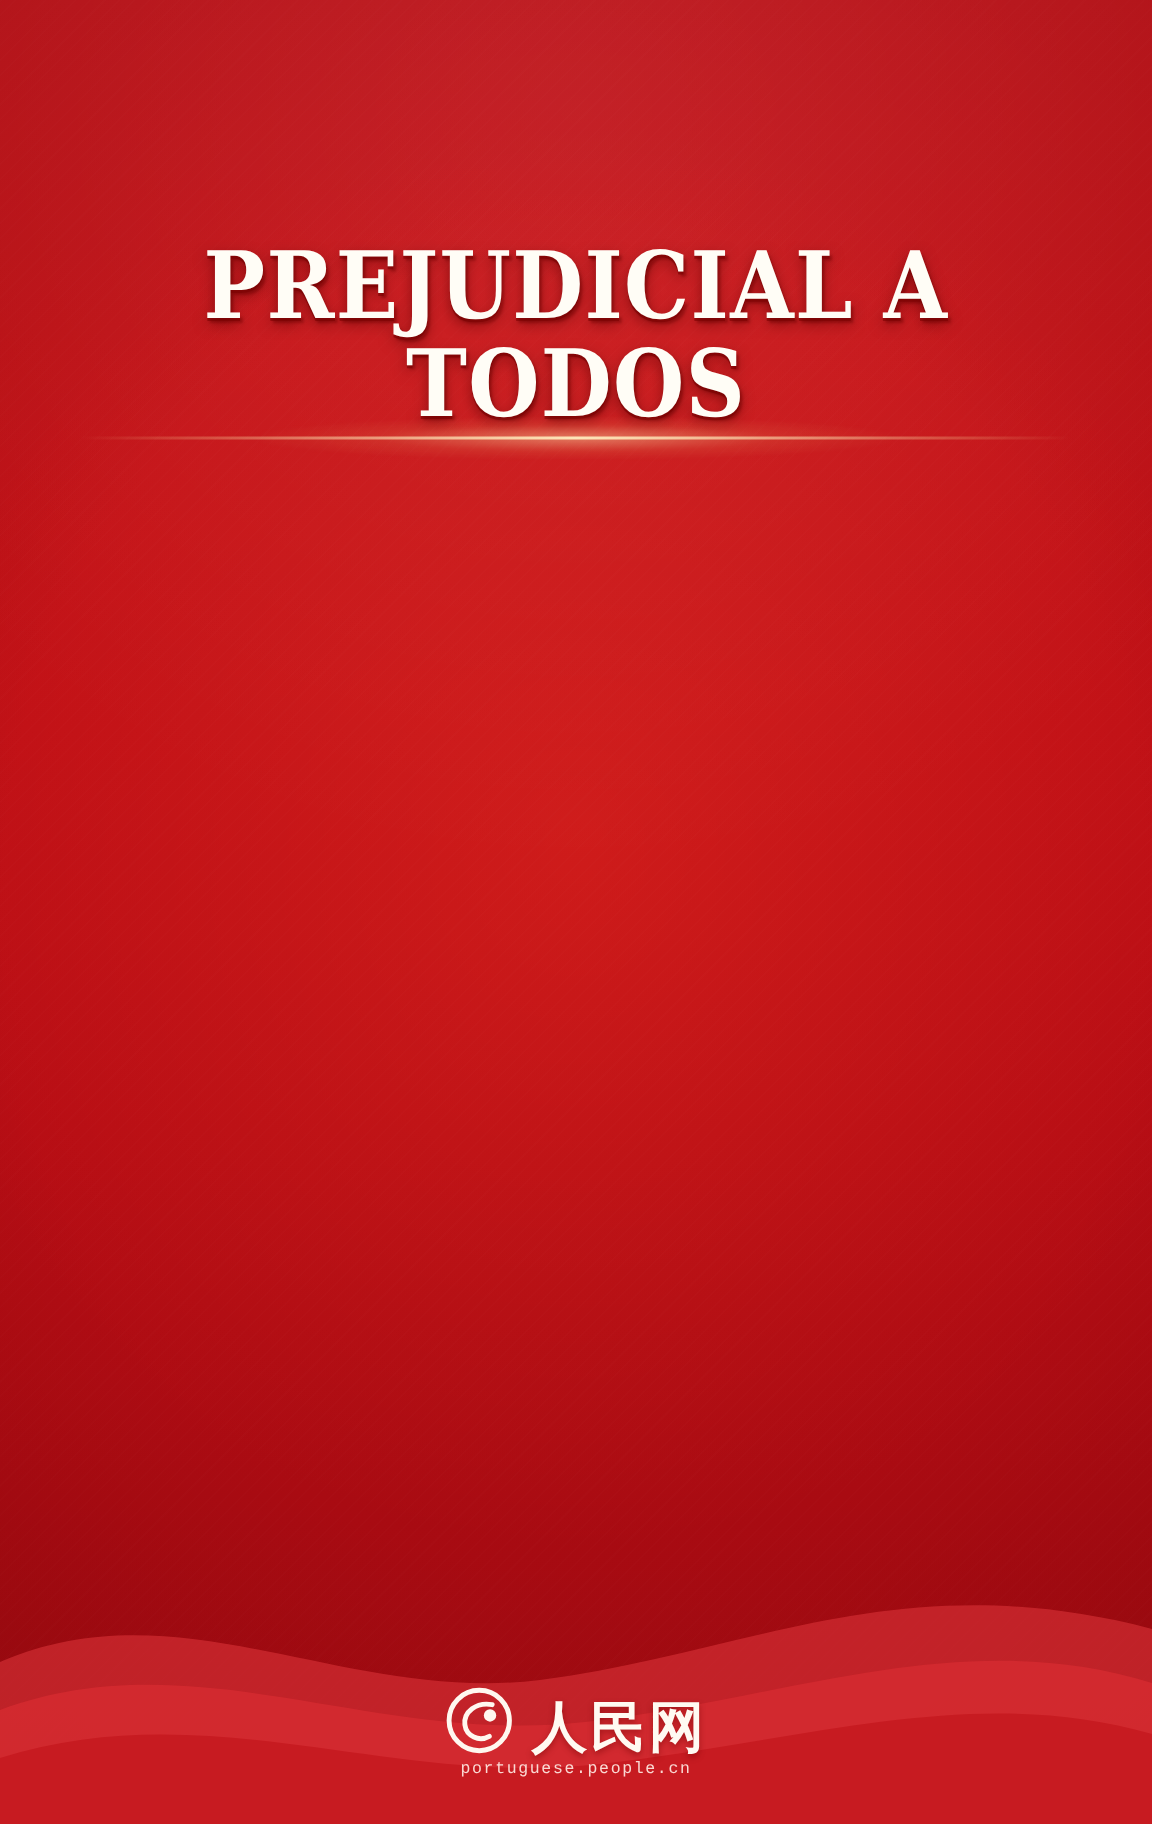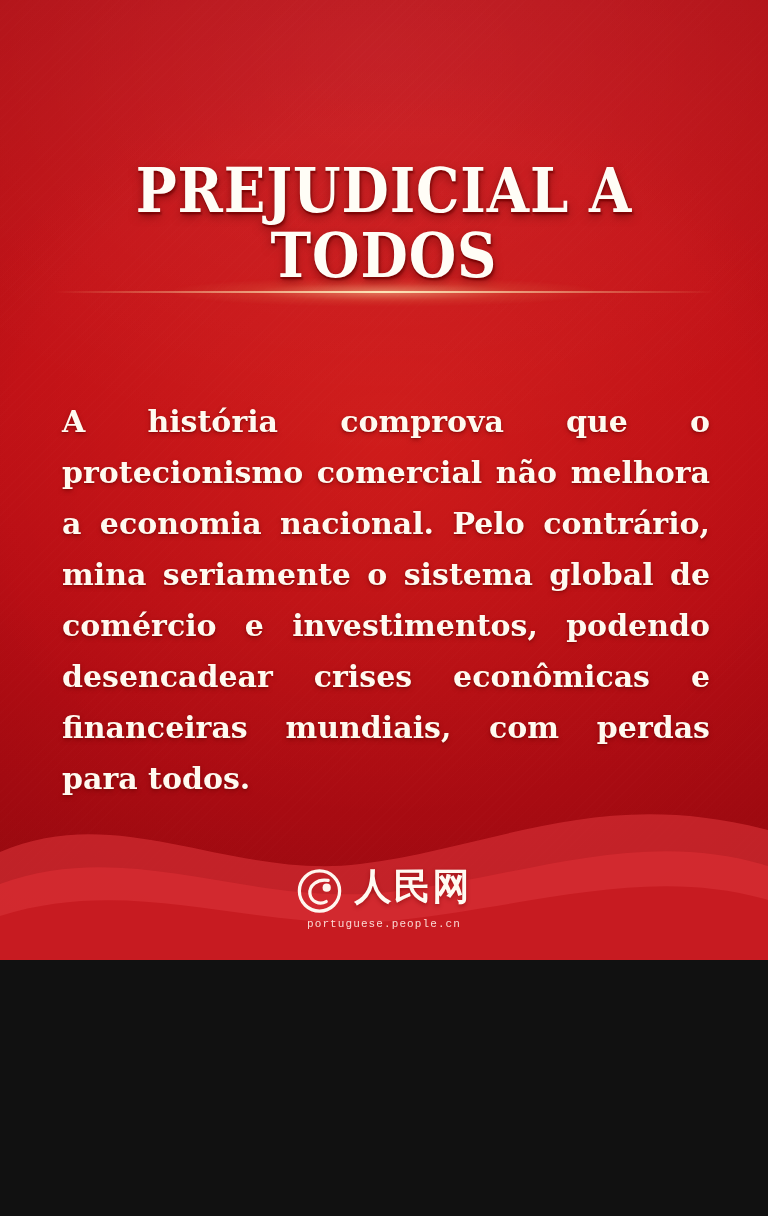--- a/index.html
+++ b/index.html
@@ -3,21 +3,21 @@
 <meta charset="utf-8">
 <style>
   html, body {
     margin: 0;
     padding: 0;
     background: #111;
   }
   .poster {
     position: relative;
     width: 768px;
-    height: 960px;
+    height: 1216px;
     overflow: hidden;
     font-family: "Liberation Serif", serif;
     background:
       radial-gradient(ellipse 120% 70% at 50% 6%, rgba(255,255,255,0.06) 0%, rgba(255,255,255,0) 60%),
       radial-gradient(ellipse 90% 60% at 50% 46%, rgba(255,60,40,0.28) 0%, rgba(255,60,40,0) 65%),
       linear-gradient(180deg, #c8161d 0%, #c41318 18%, #bf1016 40%, #b60d14 62%, #a90b12 82%, #9e0a11 100%);
   }
   
   .vignette {
     position: absolute;
@@ -129,21 +129,21 @@
     bottom: 30px;
     left: 50%;
     transform: translateX(-50%);
     display: flex;
     flex-direction: column;
     align-items: center;
     gap: 4px;
   }
   .logo-row {
     display: flex;
-    align-items: flex-start;
+    align-items: flex-end;
     gap: 12px;
   }
   .logo-mark {
     width: 46px;
     height: 46px;
     flex: 0 0 auto;
   }
   .logo-cn {
     font-family: "DejaVu Serif", serif;
     font-weight: 700;
@@ -171,21 +171,20 @@
 
   <div class="title-wrap">
     <h1 class="title">PREJUDICIAL A TODOS</h1>
   </div>
 
   <div class="divider">
     <div class="halo"></div>
     <div class="line"></div>
   </div>
 
-  <p class="body-copy">A história comprova que o protecionismo comercial não melhora a economia nacional. Pelo contrário, mina seriamente o sistema global de comércio e investimentos, podendo desencadear crises econômicas e financeiras mundiais, com perdas para todos.</p>
 
   <div class="waves">
     <svg viewBox="0 0 768 200" preserveAspectRatio="none" aria-hidden="true">
       <path d="M0,92 C120,40 230,120 360,104 C500,86 600,26 768,70 L768,200 L0,200 Z" fill="#e0373c" opacity="0.55"></path>
       <path d="M0,124 C130,76 250,148 390,132 C520,118 640,66 768,106 L768,200 L0,200 Z" fill="#d52a30" opacity="0.85"></path>
       <path d="M0,156 C140,112 260,176 400,160 C540,144 650,106 768,140 L768,200 L0,200 Z" fill="#c71b21"></path>
     </svg>
   </div>
 
   <div class="footer-logo">

